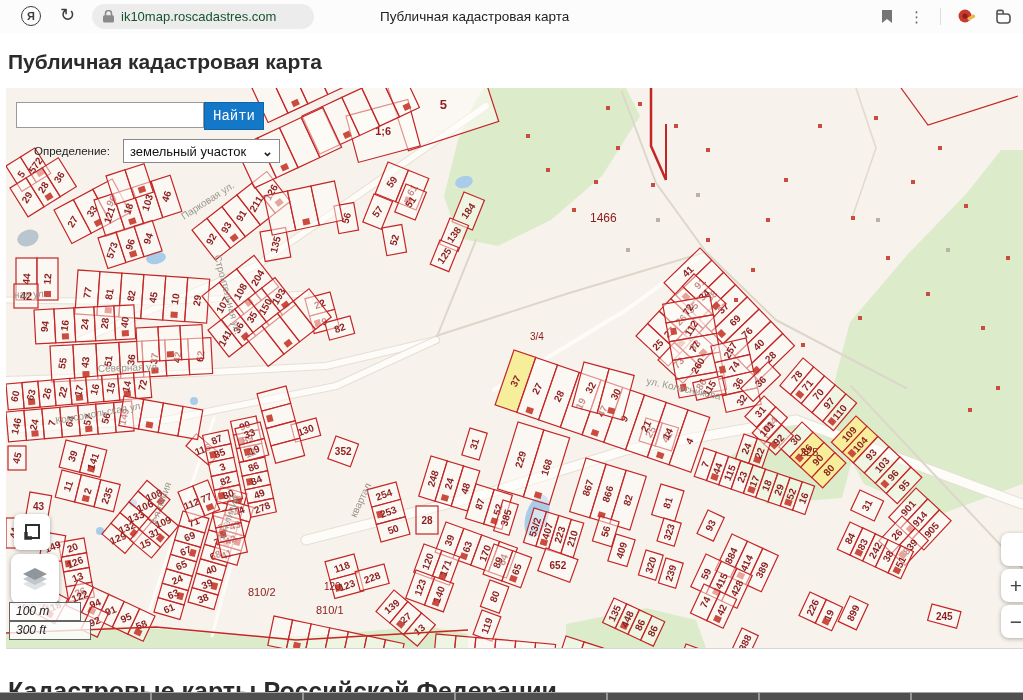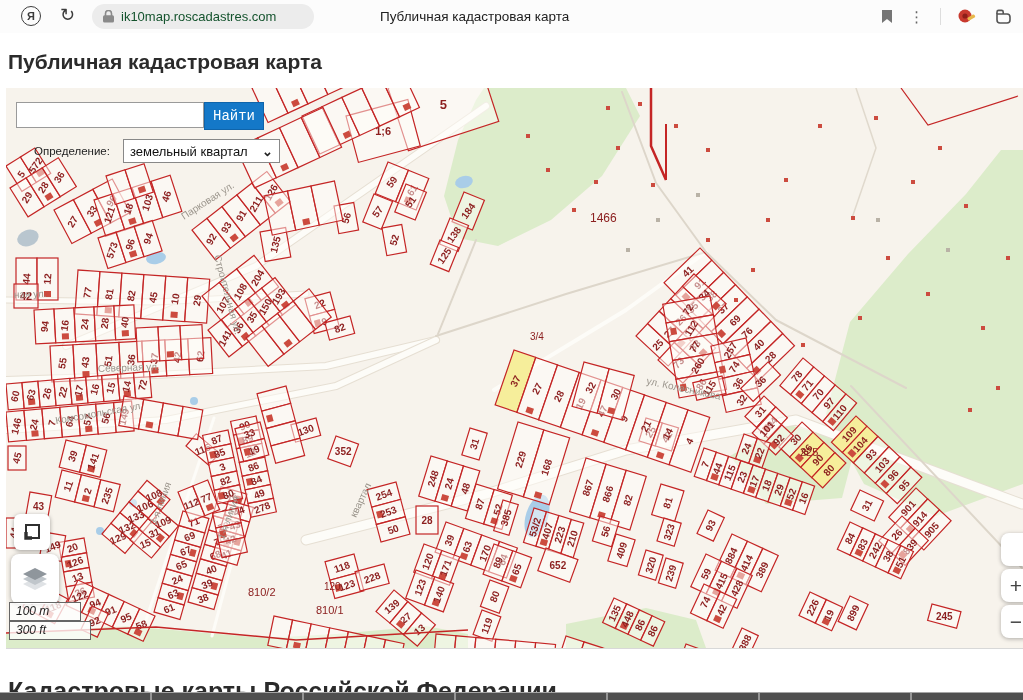--- a/index.html
+++ b/index.html
@@ -1166,21 +1166,21 @@
       <text x="318" y="502" fill="#8c2020" font-size="10" font-weight="500" font-family="&quot;Liberation Sans&quot;,sans-serif" transform="rotate(0 318 502)">120</text>
     </svg>
 
   <div class="search-bar">
     <input class="search-input" type="text" value="" style="">
     <button class="search-btn">Найти</button>
   </div>
   <div class="filter-row">
     <span class="filter-label">Определение:</span>
     <div class="fake-select">
-      <span>земельный квартал</span>
+      <span>земельный участок</span>
       <span class="chev">⌄</span>
     </div>
   </div>
 
   <div class="ctl-btn measure-btn">
     <span style="display:flex;">
       <svg width="20" height="20" viewBox="0 0 20 20" fill="none">
           <rect x="4" y="3" width="13" height="13" stroke="#2f2f2f" stroke-width="2"></rect>
           <path d="M4 10v6h6" stroke="#2f2f2f" stroke-width="3.4"></path>
         </svg>

